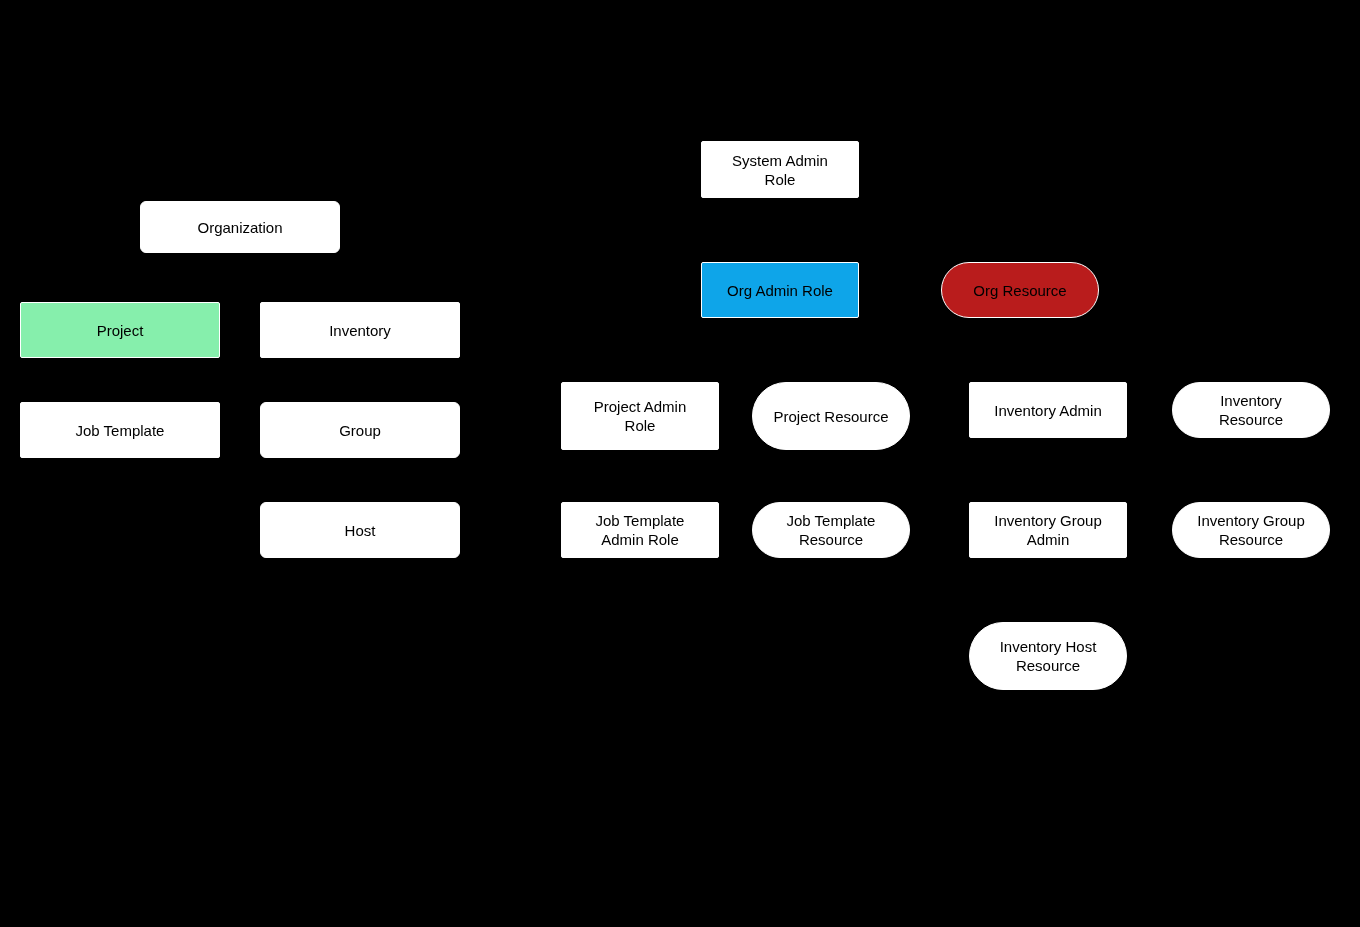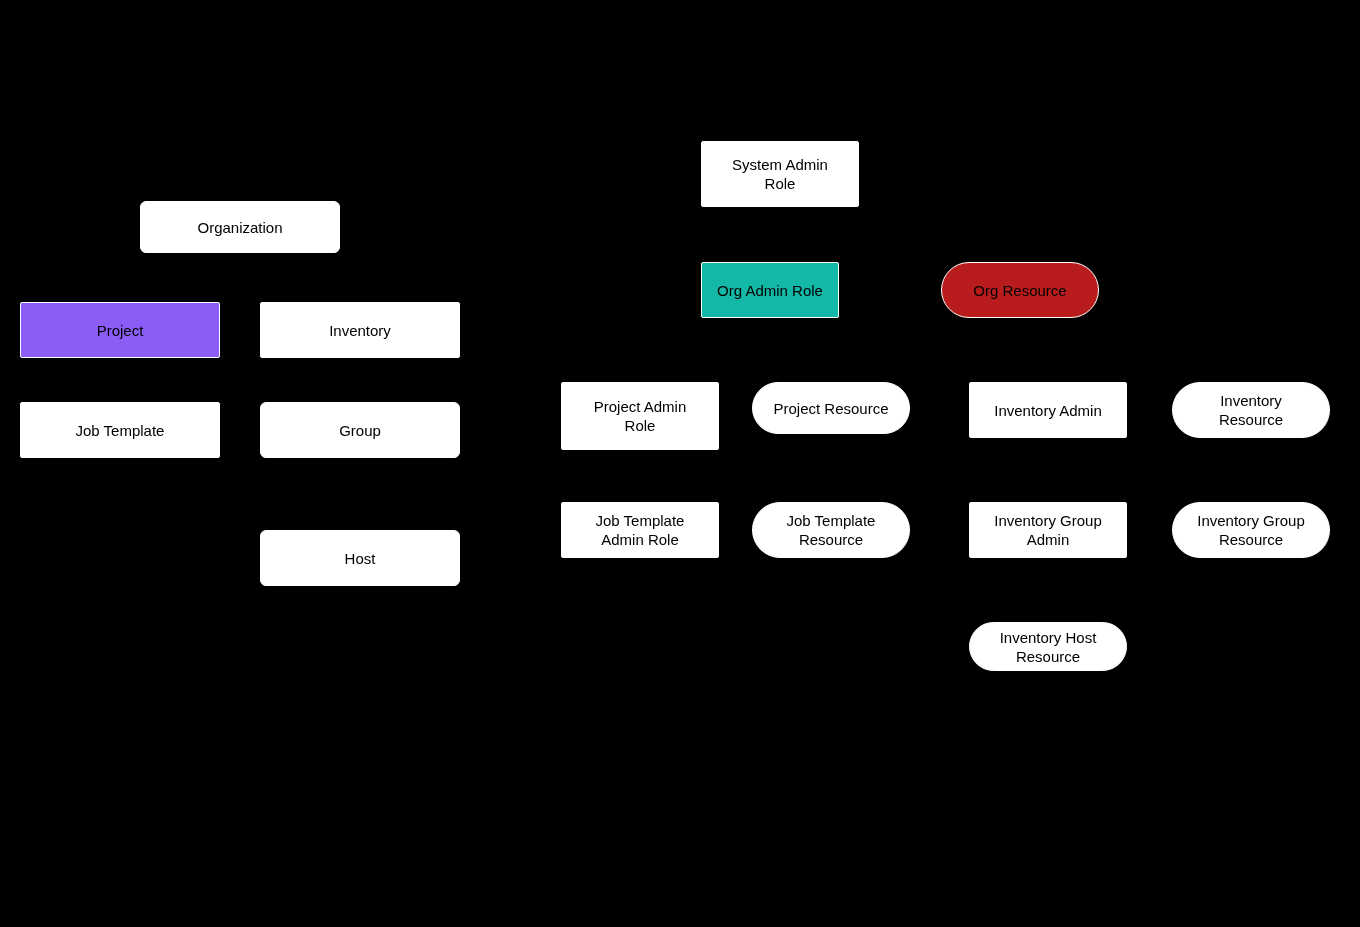--- a/index.html
+++ b/index.html
@@ -45,38 +45,38 @@
   }
   .node.pill {
     border-radius: 999px;
   }
 </style>
 </head>
 <body>
 
 <div id="canvas" style="background: rgb(0, 0, 0);">
     <div class="node rounded" style="left: 140px; top: 201px; width: 200px; height: 52px; background: rgb(255, 255, 255); color: rgb(0, 0, 0);">Organization</div>
-    <div class="node rect" style="left: 20px; top: 302px; width: 200px; height: 56px; background: #8b5cf6; color: rgb(0, 0, 0);">Project</div>
+    <div class="node rect" style="left: 20px; top: 302px; width: 200px; height: 56px; background: #86efac; color: rgb(0, 0, 0);">Project</div>
     <div class="node rect" style="left: 260px; top: 302px; width: 200px; height: 56px; background: rgb(255, 255, 255); color: rgb(0, 0, 0);">Inventory</div>
     <div class="node rect" style="left: 20px; top: 402px; width: 200px; height: 56px; background: rgb(255, 255, 255); color: rgb(0, 0, 0);">Job Template</div>
     <div class="node rounded" style="left: 260px; top: 402px; width: 200px; height: 56px; background: rgb(255, 255, 255); color: rgb(0, 0, 0);">Group</div>
-    <div class="node rounded" style="left: 260px; top: 502px; width: 200px; height: 56px; background: rgb(255, 255, 255); color: rgb(0, 0, 0); margin-top: 28px;">Host</div>
-    <div class="node rect" style="left: 701px; top: 141px; width: 158px; height: 66px; background: rgb(255, 255, 255); color: rgb(0, 0, 0);">System Admin
+    <div class="node rounded" style="left: 260px; top: 502px; width: 200px; height: 56px; background: rgb(255, 255, 255); color: rgb(0, 0, 0);">Host</div>
+    <div class="node rect" style="left: 701px; top: 141px; width: 158px; height: 57px; background: rgb(255, 255, 255); color: rgb(0, 0, 0);">System Admin
 Role</div>
-    <div class="node rect" style="left: 701px; top: 262px; width: 138px; height: 56px; background: #14b8a6; color: rgb(0, 0, 0);">Org Admin Role</div>
+    <div class="node rect" style="left: 701px; top: 262px; width: 158px; height: 56px; background: #0ea5e9; color: rgb(0, 0, 0);">Org Admin Role</div>
     <div class="node pill" style="left: 941px; top: 262px; width: 158px; height: 56px; background: #b91c1c; color: rgb(0, 0, 0);">Org Resource</div>
     <div class="node rect" style="left: 561px; top: 382px; width: 158px; height: 68px; background: rgb(255, 255, 255); color: rgb(0, 0, 0);">Project Admin
 Role</div>
-    <div class="node pill" style="left: 752px; top: 382px; width: 158px; height: 52px; background: rgb(255, 255, 255); color: rgb(0, 0, 0);">Project Resource</div>
+    <div class="node pill" style="left: 752px; top: 382px; width: 158px; height: 68px; background: rgb(255, 255, 255); color: rgb(0, 0, 0);">Project Resource</div>
     <div class="node rect" style="left: 969px; top: 382px; width: 158px; height: 56px; background: rgb(255, 255, 255); color: rgb(0, 0, 0);">Inventory Admin</div>
     <div class="node pill" style="left: 1172px; top: 382px; width: 158px; height: 56px; background: rgb(255, 255, 255); color: rgb(0, 0, 0);">Inventory
 Resource</div>
     <div class="node rect" style="left: 561px; top: 502px; width: 158px; height: 56px; background: rgb(255, 255, 255); color: rgb(0, 0, 0);">Job Template
 Admin Role</div>
     <div class="node pill" style="left: 752px; top: 502px; width: 158px; height: 56px; background: rgb(255, 255, 255); color: rgb(0, 0, 0);">Job Template
 Resource</div>
     <div class="node rect" style="left: 969px; top: 502px; width: 158px; height: 56px; background: rgb(255, 255, 255); color: rgb(0, 0, 0);">Inventory Group
 Admin</div>
     <div class="node pill" style="left: 1172px; top: 502px; width: 158px; height: 56px; background: rgb(255, 255, 255); color: rgb(0, 0, 0);">Inventory Group
 Resource</div>
-    <div class="node pill" style="left: 969px; top: 622px; width: 158px; height: 49px; background: rgb(255, 255, 255); color: rgb(0, 0, 0);">Inventory Host
+    <div class="node pill" style="left: 969px; top: 622px; width: 158px; height: 68px; background: rgb(255, 255, 255); color: rgb(0, 0, 0);">Inventory Host
 Resource</div>
   </div>
 
 </body></html>

